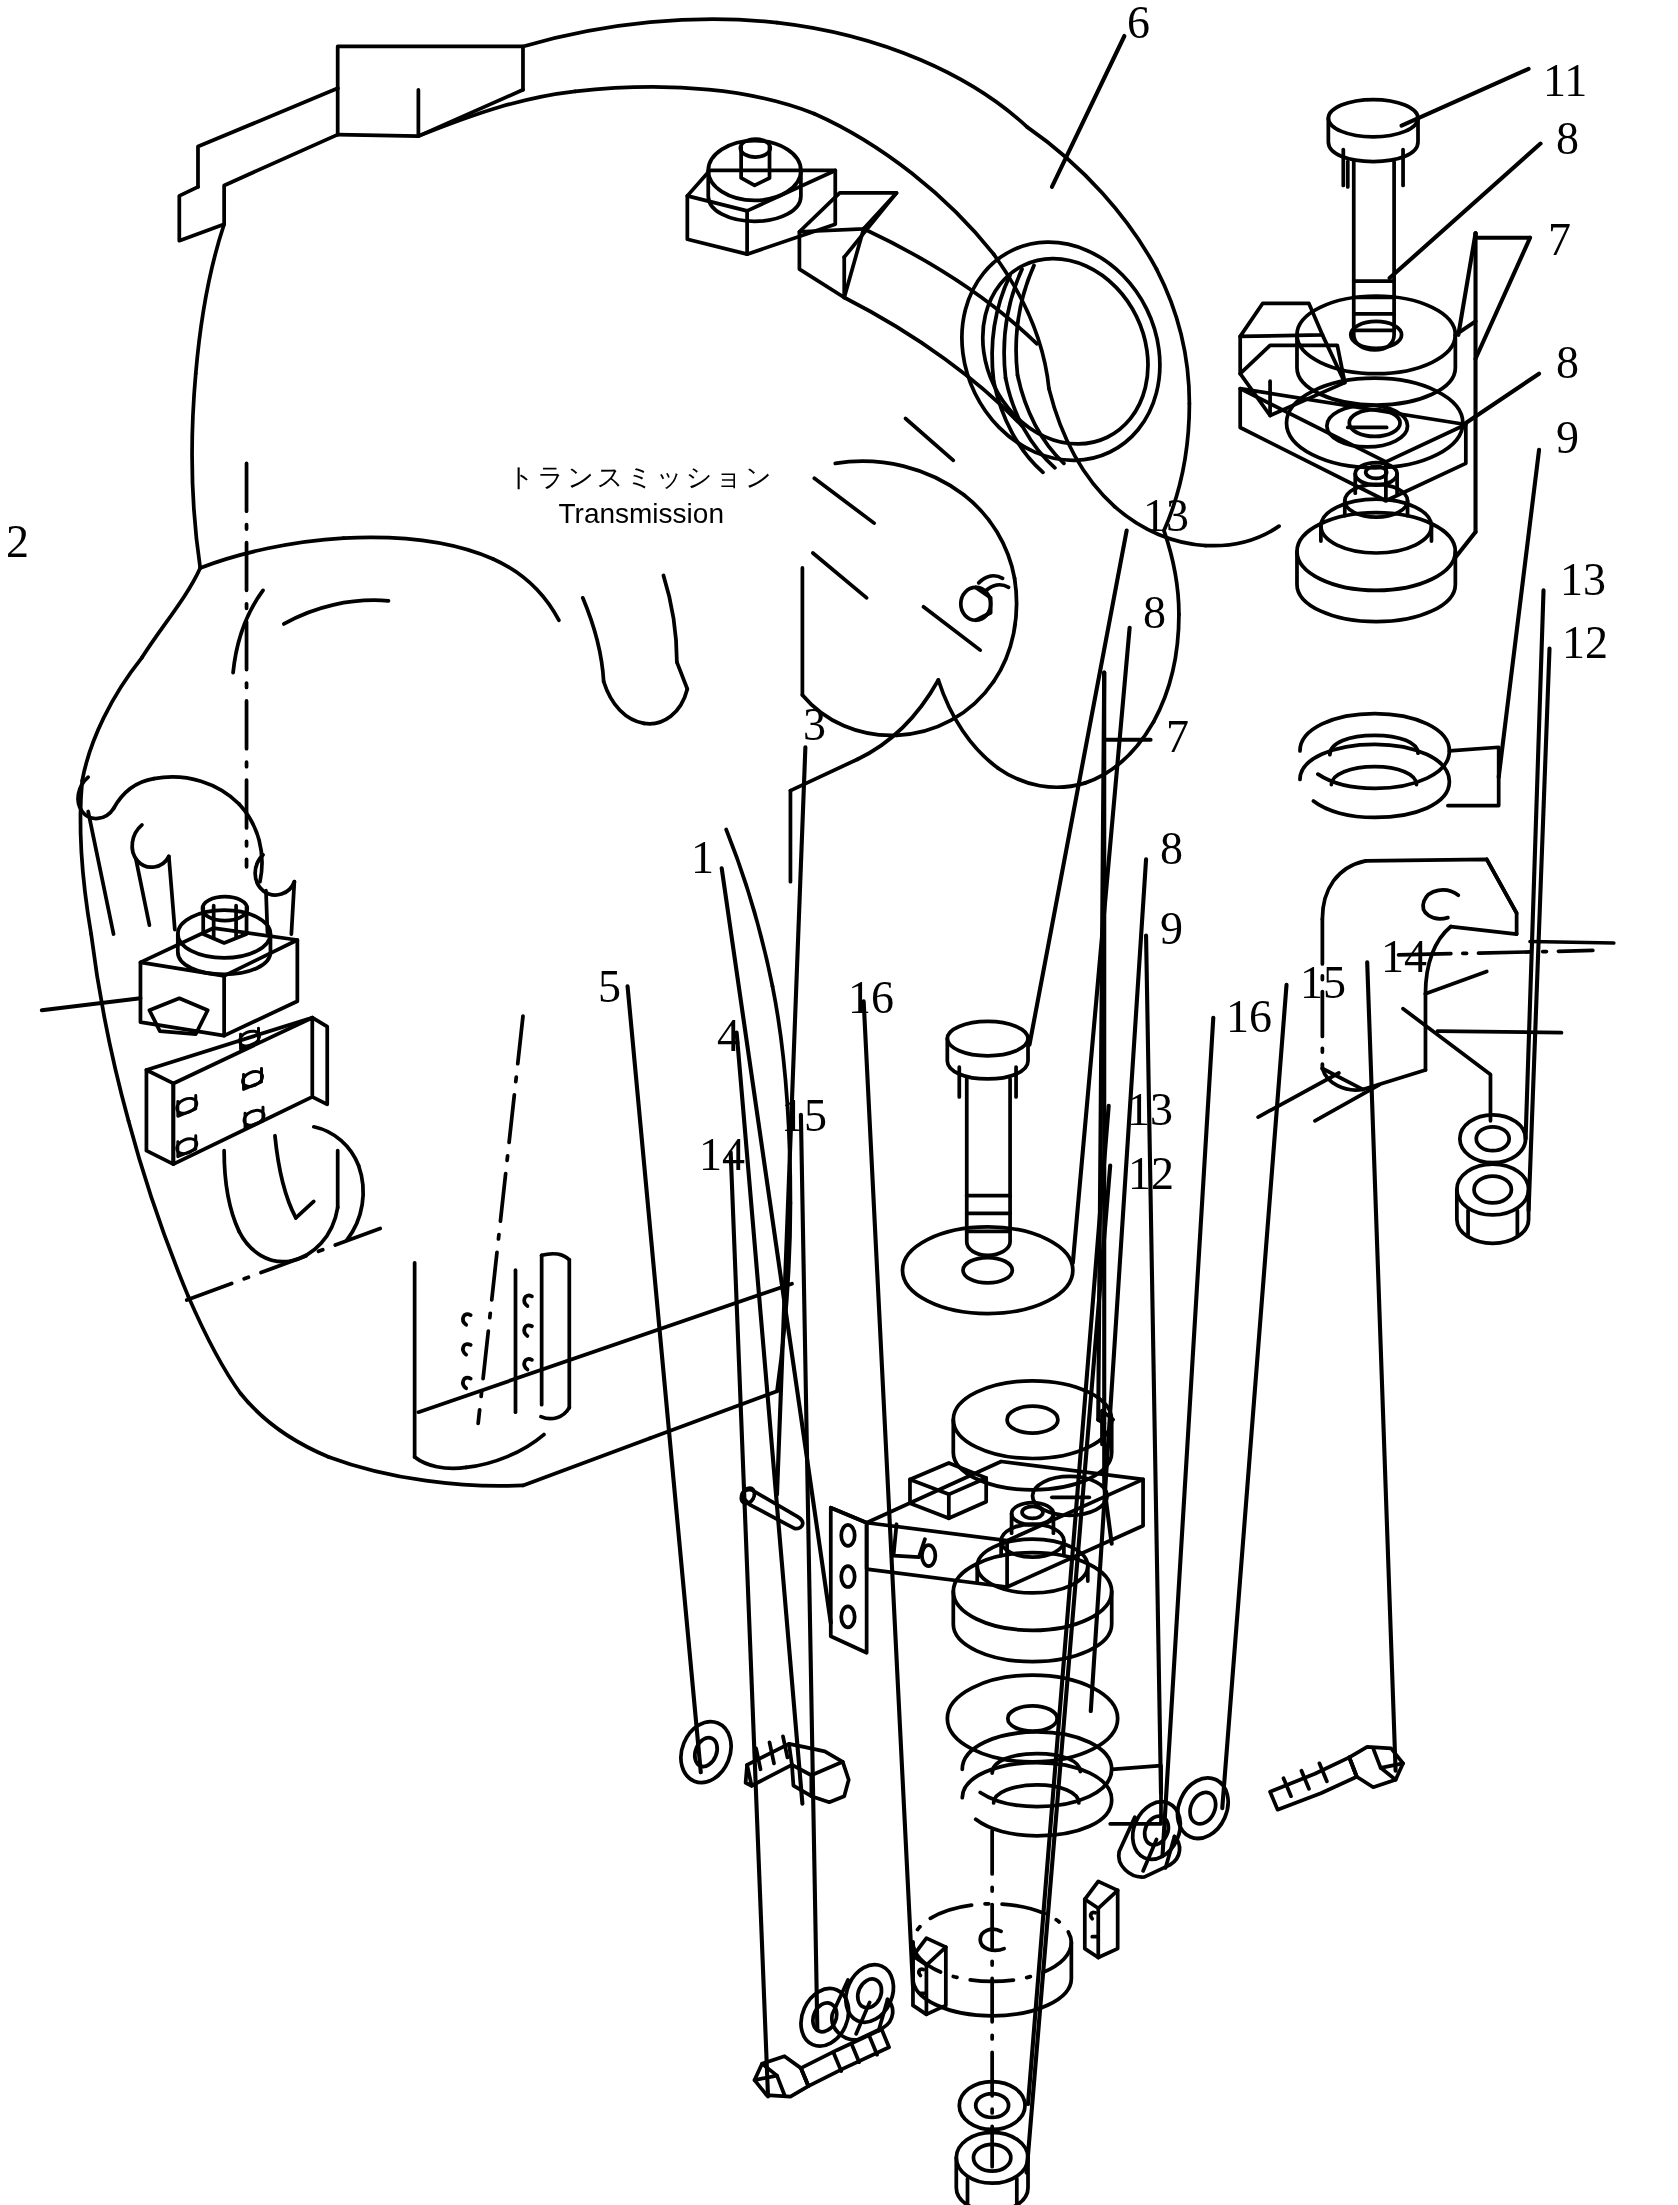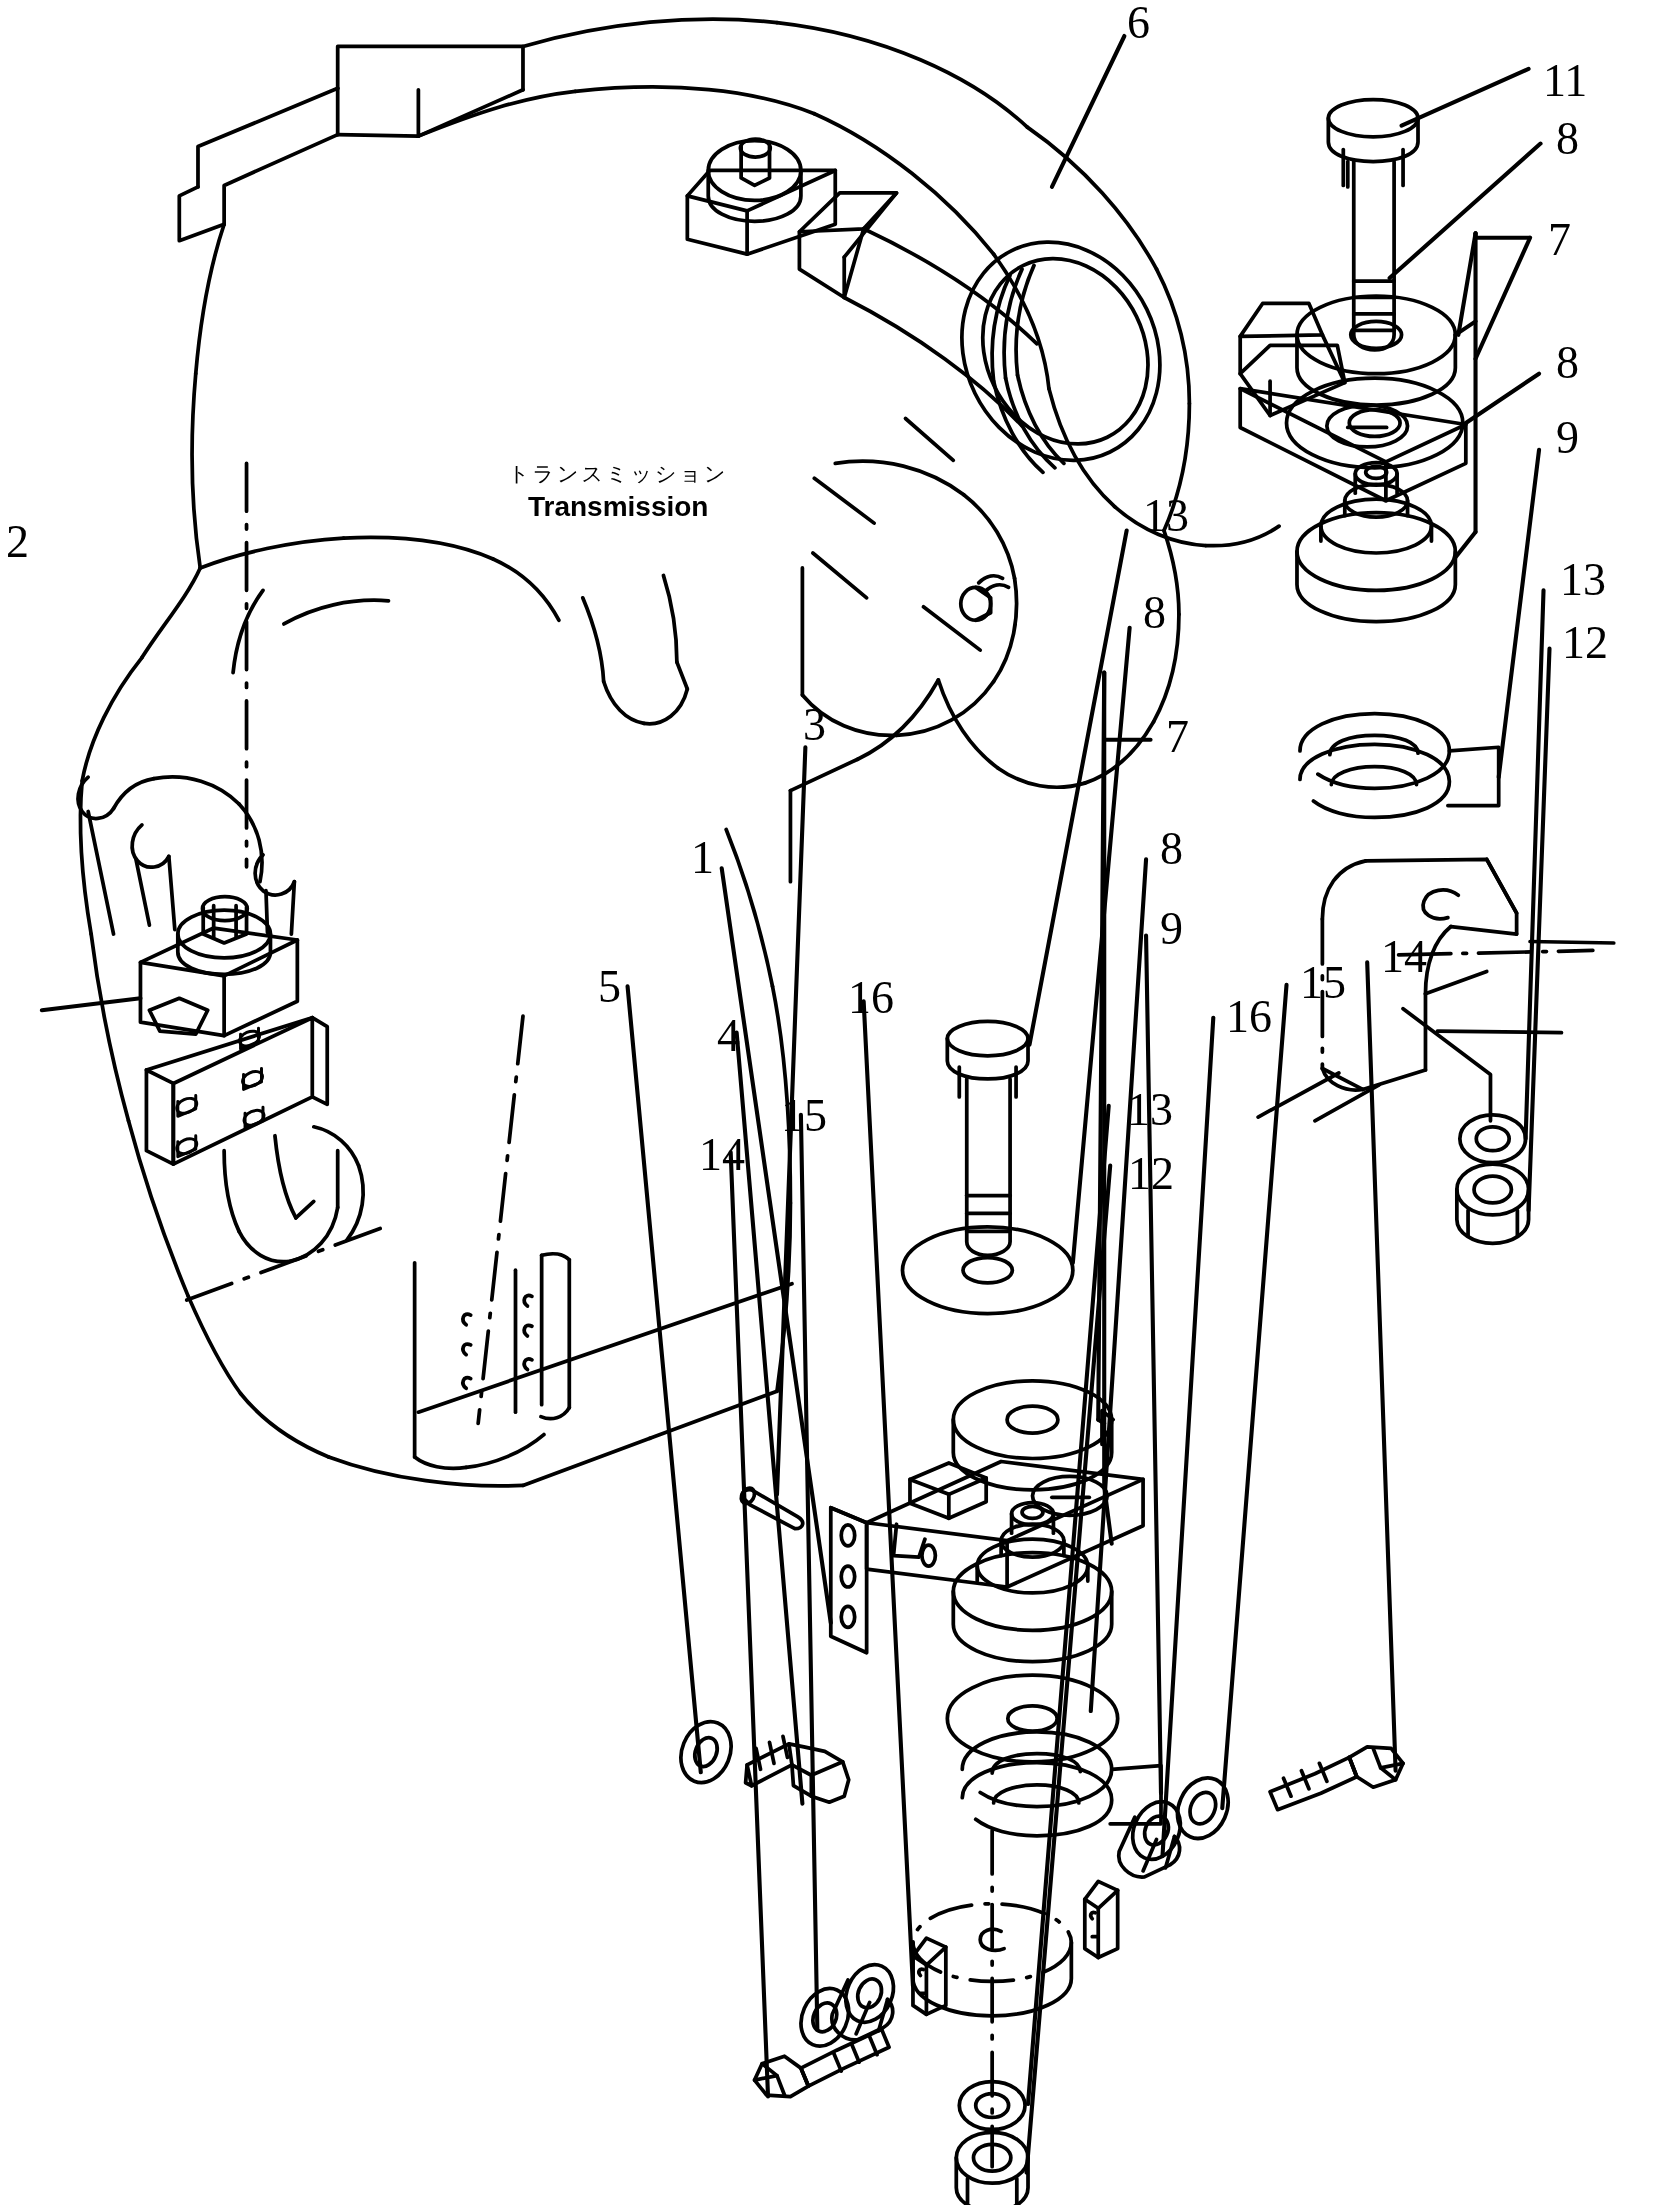--- a/index.html
+++ b/index.html
@@ -24,30 +24,29 @@
   }
   .lbl{
     position:absolute;
     color:#000000;
     white-space:nowrap;
     text-align:center;
     font-weight:400;
   }
   .lbl .jp{
     font-family:Liberation Sans, sans-serif;
-    font-size:21px;
+    font-size:26px;
     letter-spacing:3px;
     display:block;
   }
   .lbl .en{
     font-family:"Liberation Sans","DejaVu Sans",sans-serif;
     font-size:28px;
     display:block;
     margin-top:3px;
-    font-weight:bold;
   }
 </style>
 </head>
 <body>
 
 <div id="sheet">
 
   <svg id="art" viewBox="0 0 2246 2951" xmlns="http://www.w3.org/2000/svg">
     <g fill="none" stroke="#000000" stroke-width="4.5" stroke-linecap="round" stroke-linejoin="round">
 

